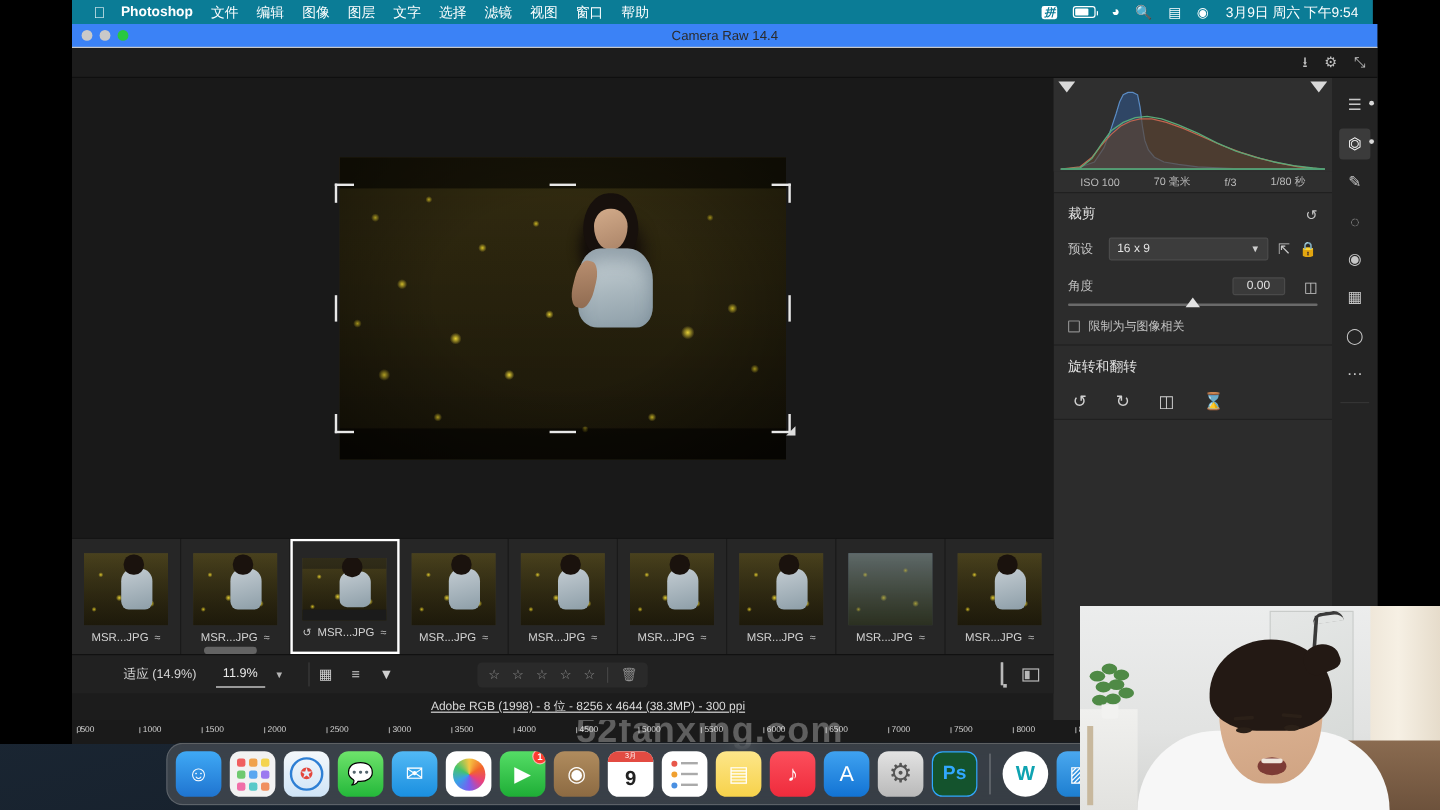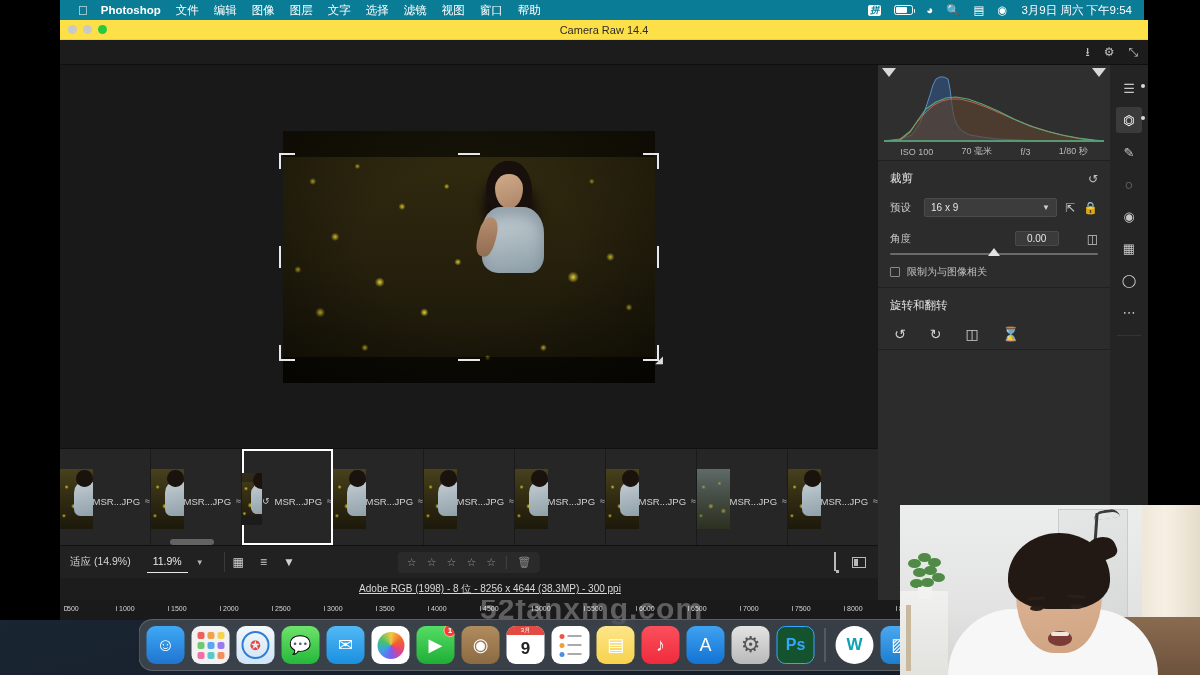--- a/index.html
+++ b/index.html
@@ -41,21 +41,21 @@
   .batt { width:19px; height:10px; border:1.2px solid #fff; border-radius:2.5px; position:relative; }
   .batt:after{content:""; position:absolute; right:-3px; top:3px; width:1.6px;height:4px;background:#fff;border-radius:0 1px 1px 0;}
   .batt i{position:absolute; left:1px; top:1px; bottom:1px; width:11px; background:#fff; border-radius:1px;}
 
   
   .craw {
     position:absolute; left:60px; top:20px; width:1088px; height:580px;
     background:#1c1c1c; z-index:20; overflow:hidden;
   }
   .craw-titlebar {
-    height:20px; background:#fde047; display:flex; align-items:center;
+    height:20px; background:#3b82f6; display:flex; align-items:center;
     position:relative; border-bottom:1px solid #c8c8c8;
   }
   .tl-dots { display:flex; gap:6px; padding-left:8px; }
   .tl-dots i { width:9px;height:9px;border-radius:50%; background:#c9c9c9; display:block;}
   .tl-dots i.green{background:#28c840;}
   .craw-title {
     position:absolute; left:0; right:0; text-align:center;
     font-size:11px; color:#2b2b2b;
   }
   .craw-subbar {
@@ -152,21 +152,21 @@
   .mid-v { width:2px; height:22px; background:#e8e8e8; position:absolute;}
   .crop-cursor { position:absolute; right:-4px; bottom:-4px; color:#ddd; font-size:10px;}
 
   
   .filmstrip {
     height:97px; background:#262626; display:flex; align-items:stretch;
     border-top:1px solid #111; position:relative; overflow:hidden;
   }
   .thumb {
     width:91px; flex:0 0 91px; border-right:1px solid #1a1a1a;
-    display:flex; flex-direction:row; align-items:center; justify-content:center;
+    display:flex; flex-direction:column; align-items:center; justify-content:center;
     position:relative; cursor:pointer; padding-top:3px;
   }
   .thumb.selected { outline:2px solid #fff; outline-offset:-2px; }
   .thumb .tpic {
     width:70px; height:60px; overflow:hidden; position:relative;
     background:linear-gradient(180deg,#4c4424,#2a2612);
   }
   .thumb .tpic .f {
     position:absolute; inset:0;
     background:
@@ -200,21 +200,21 @@
   .film-scroll {
     position:absolute; left:110px; bottom:0; width:44px; height:6px;
     background:#636363; border-radius:3px;
   }
 
   
   .bottombar {
     height:33px; background:#212121; display:flex; align-items:center;
     padding:0 10px; border-top:1px solid #111; position:relative;
   }
-  .bb-fit { font-size:10.5px; color:#d6d6d6; margin-right:16px;}
+  .bb-fit { font-size:10.5px; color:#d6d6d6; margin-right:16px;margin-left:33px;}
   .bb-zoom {
     font-size:10.5px; color:#e8e8e8; padding:3px 6px 5px;
     border-bottom:1.5px solid #e8e8e8; cursor:pointer;
   }
   .bb-caret { color:#b5b5b5; font-size:8px; margin:0 12px 0 8px; cursor:pointer;}
   .bb-divider{ width:1px; height:20px; background:#3a3a3a; margin:0 8px;}
   .bb-ico { color:#cfcfcf; font-size:12px; margin-right:16px; cursor:pointer; line-height:1;}
   .stars {
     position:absolute; left:50%; transform:translateX(-50%);
     background:#2a2a2a; border-radius:4px; padding:4px 9px;
@@ -627,21 +627,21 @@
               <span>16 x 9</span>
               <span class="cv">▼</span>
             </div>
             <span class="mini-ico">⇱</span>
             <span class="mini-ico">🔒</span>
           </div>
 
           <div class="slider-row">
             <div class="slider-top">
               <span class="row-lbl">角度</span>
-              <span style="display:flex;align-items:center;gap:28px;">
+              <span style="display:flex;align-items:center;gap:16px;">
                 <span class="valbox">0.00</span>
                 <span class="mini-ico">◫</span>
               </span>
             </div>
             <div class="track">
               <span class="knob"></span>
             </div>
           </div>
 
           <div class="chk-row">

